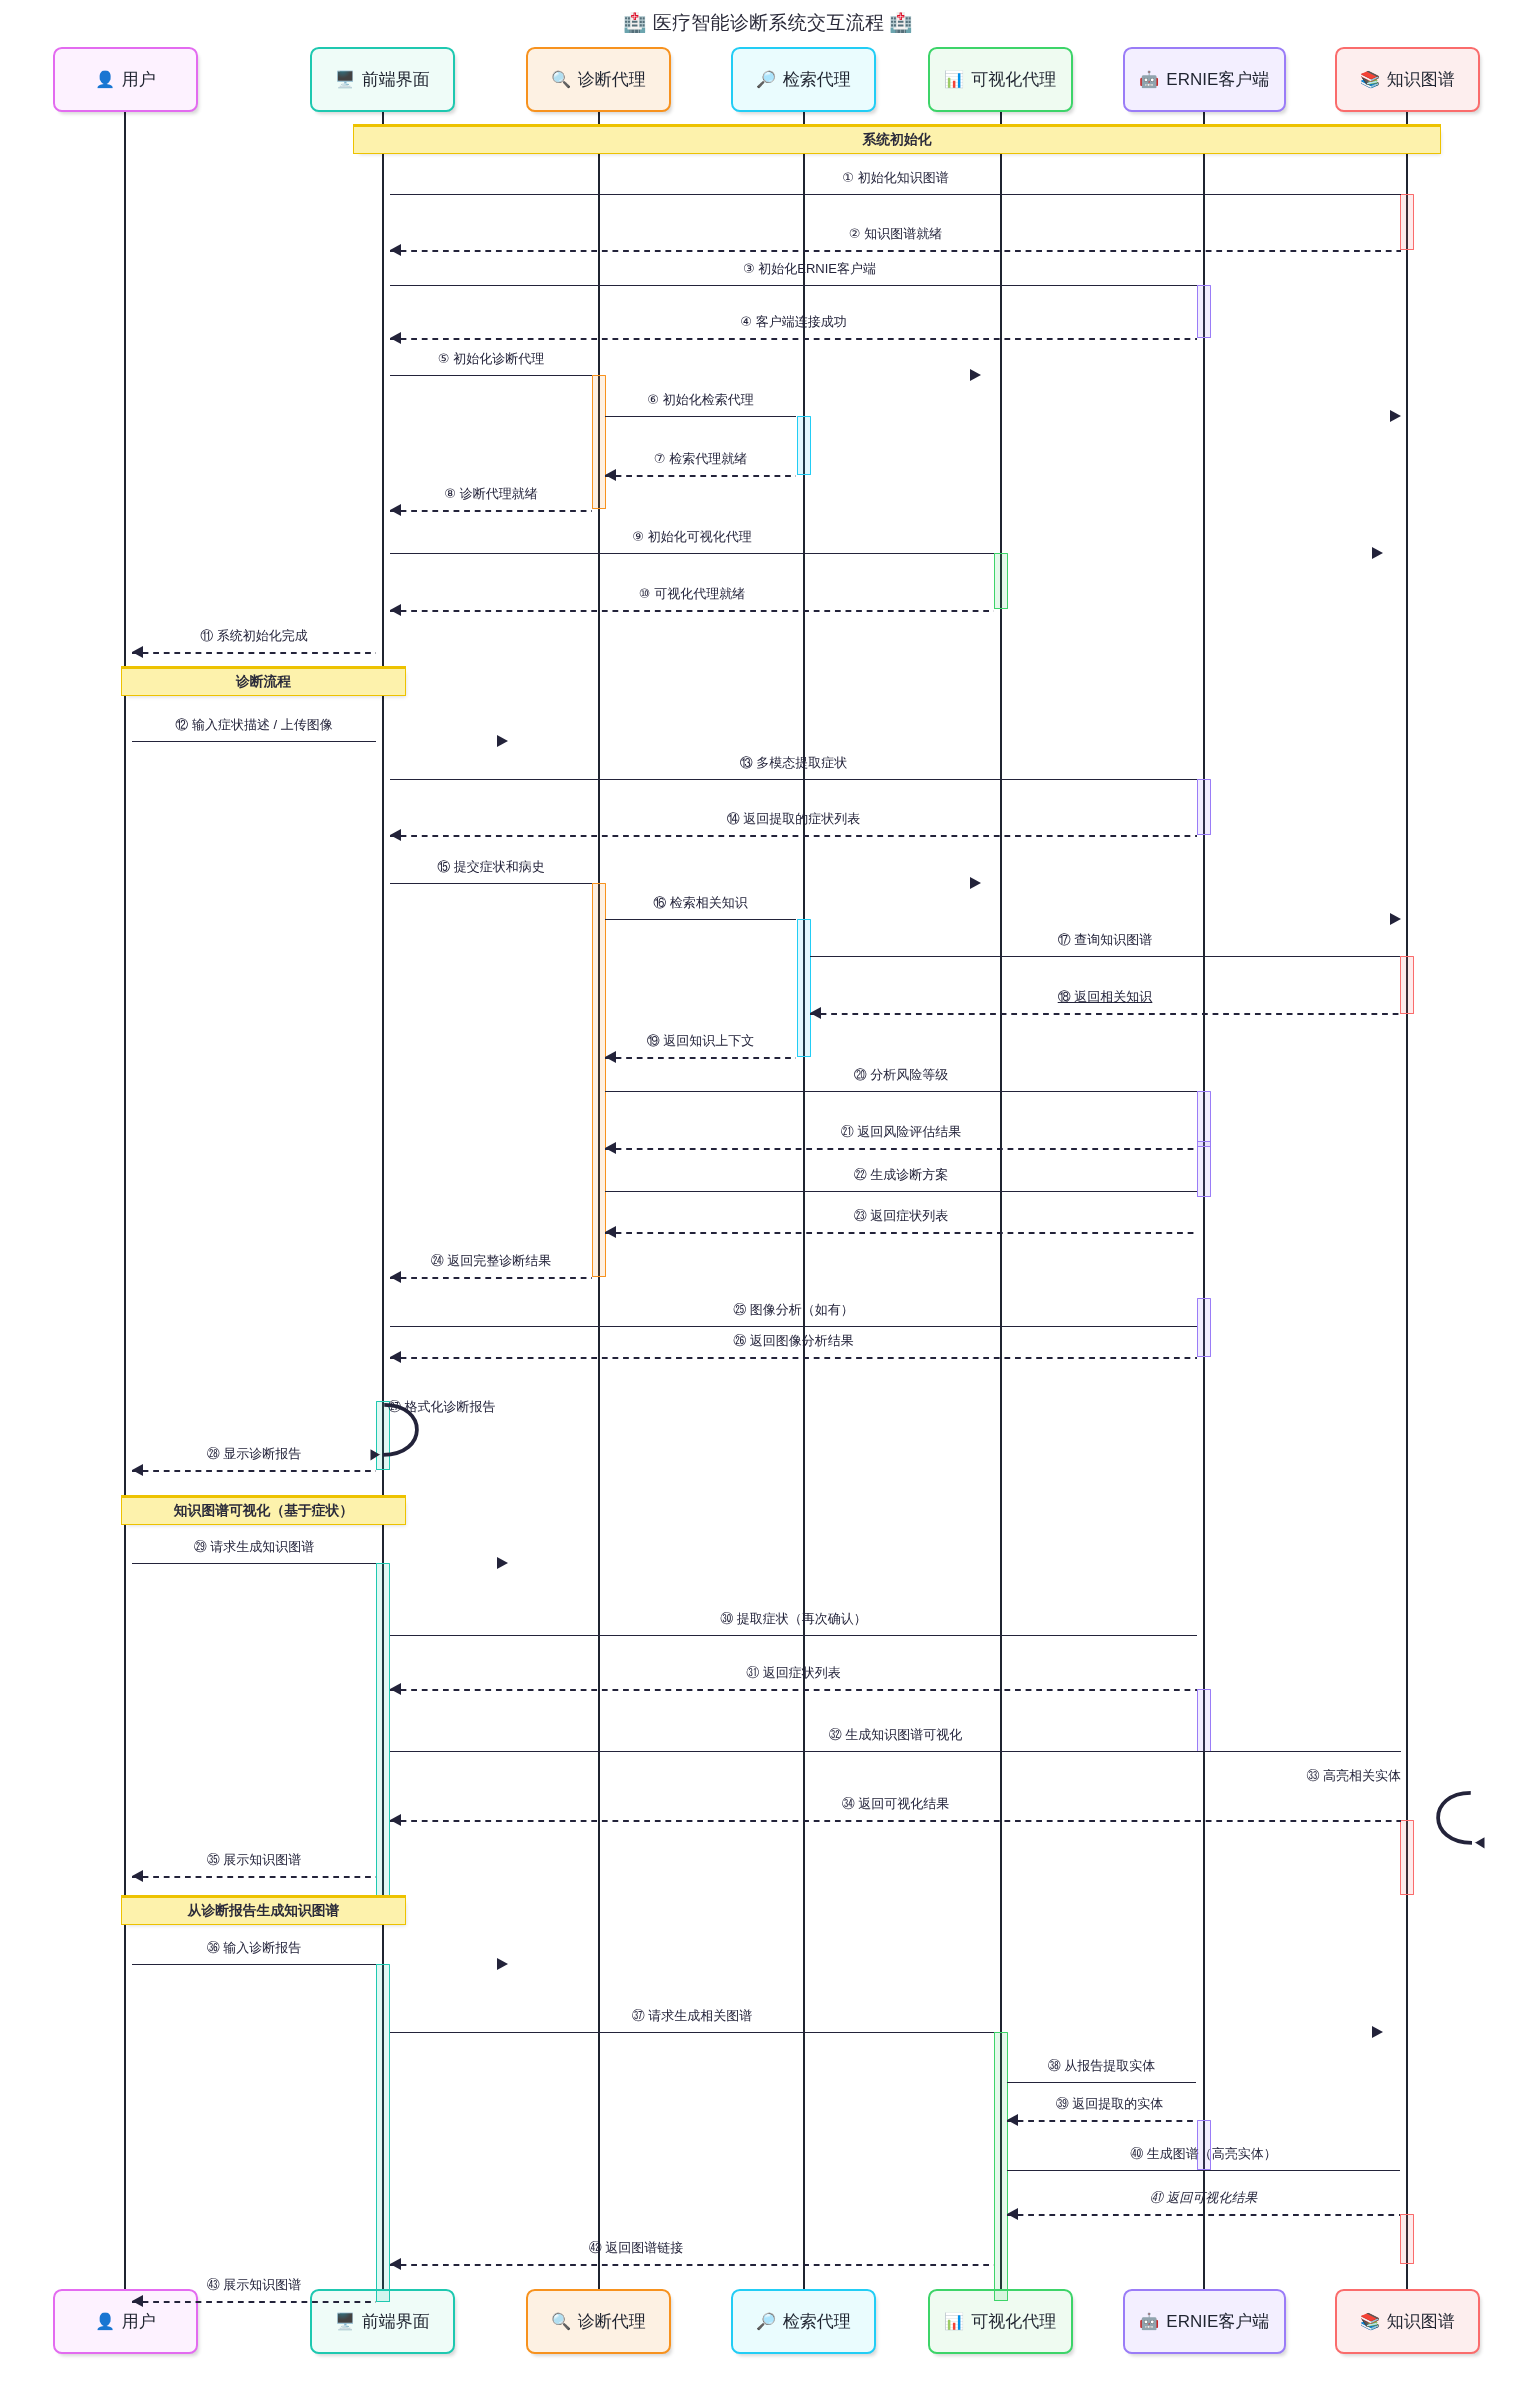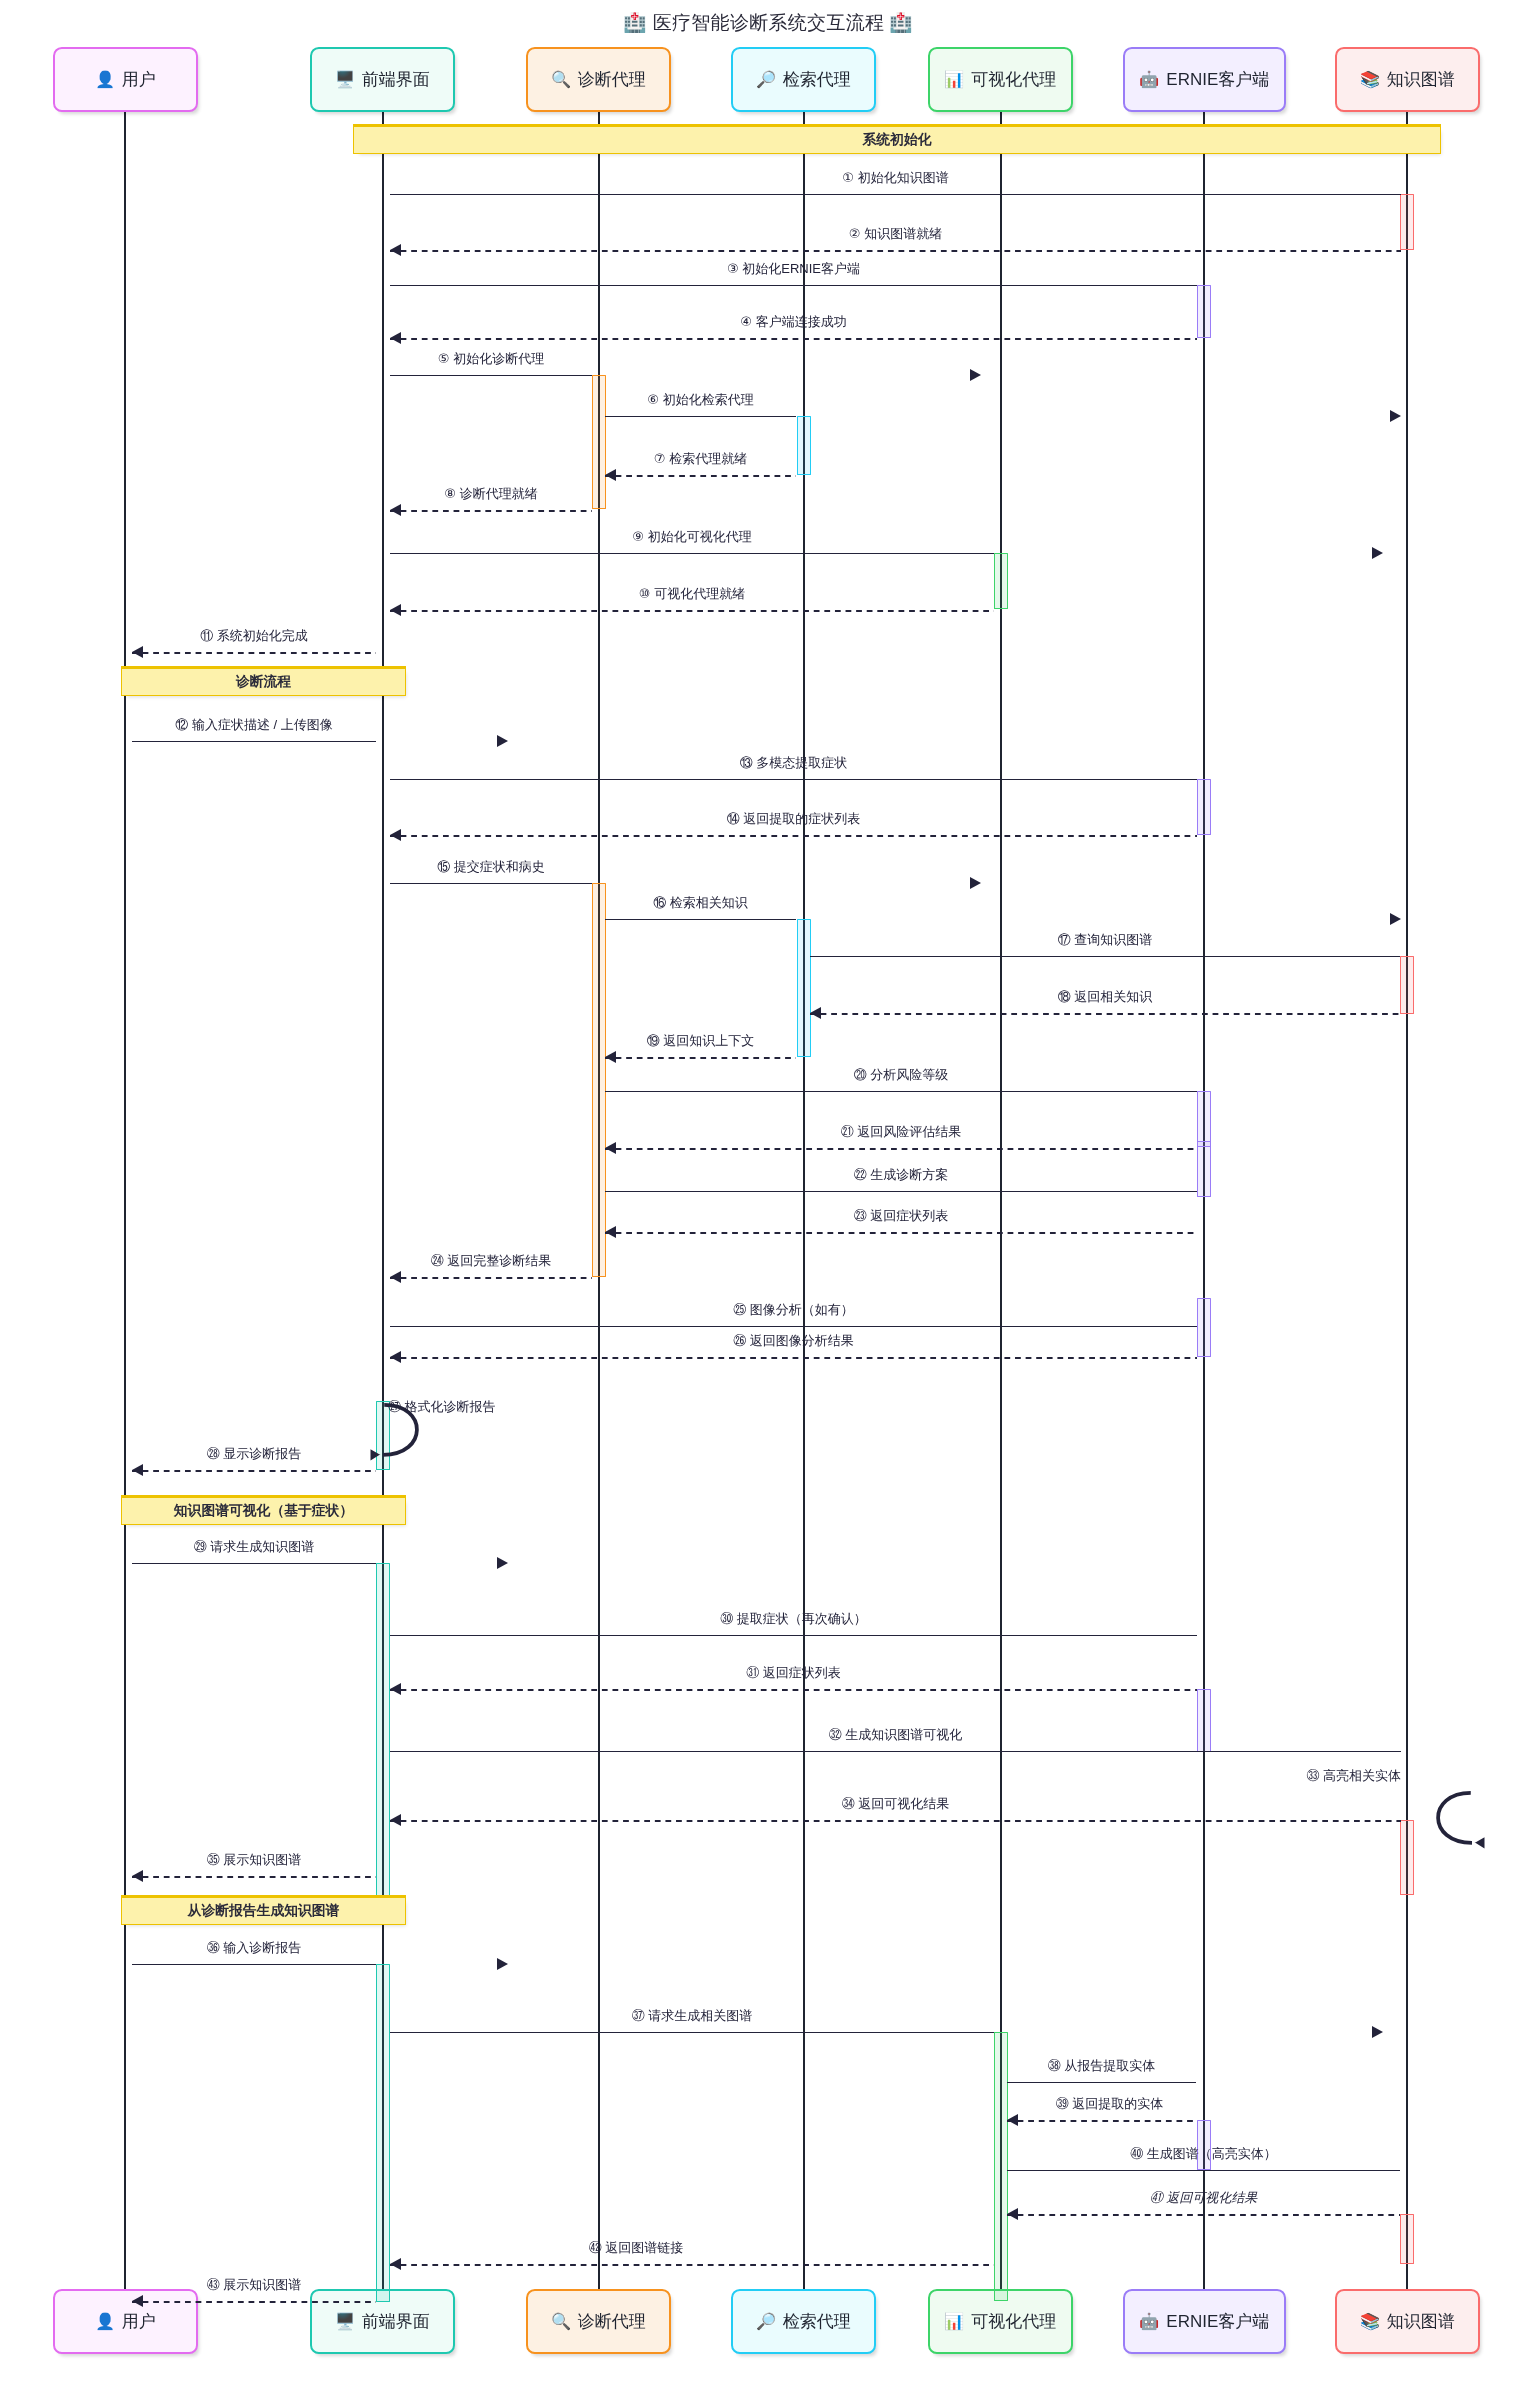--- a/index.html
+++ b/index.html
@@ -222,21 +222,21 @@
         <div class="mline" style="width: 1011px;"></div>
         <div class="mlabel" style="left: 0px; width: 1011px;">① 初始化知识图谱</div>
       </div>
       <div class="msg" style="left: 390px; top: 250px; width: 1011px;">
         <div class="mline dashed" style="width: 1011px;"></div>
         <div class="arrow left" style="left: 0px;"></div>
         <div class="mlabel" style="left: 0px; width: 1011px;">② 知识图谱就绪</div>
       </div>
       <div class="msg" style="left: 390px; top: 285px; width: 807px;">
         <div class="mline" style="width: 807px;"></div>
-        <div class="mlabel" style="left: 0px; width: 807px;">③ 初始化ERNIE客户端</div>
+        <div class="mlabel" style="left: 16px; width: 807px;">③ 初始化ERNIE客户端</div>
       </div>
       <div class="msg" style="left: 390px; top: 338px; width: 807px;">
         <div class="mline dashed" style="width: 807px;"></div>
         <div class="arrow left" style="left: 0px;"></div>
         <div class="mlabel" style="left: 0px; width: 807px;">④ 客户端连接成功</div>
       </div>
       <div class="msg" style="left: 390px; top: 375px; width: 202px;">
         <div class="mline" style="width: 202px;"></div>
         <div class="arrow right" style="left: 580px;"></div>
         <div class="mlabel" style="left: 0px; width: 202px;">⑤ 初始化诊断代理</div>
@@ -295,21 +295,21 @@
         <div class="arrow right" style="left: 785px;"></div>
         <div class="mlabel" style="left: 0px; width: 191px;">⑯ 检索相关知识</div>
       </div>
       <div class="msg" style="left: 810px; top: 956px; width: 590px;">
         <div class="mline" style="width: 590px;"></div>
         <div class="mlabel" style="left: 0px; width: 590px;">⑰ 查询知识图谱</div>
       </div>
       <div class="msg" style="left: 810px; top: 1013px; width: 590px;">
         <div class="mline dashed" style="width: 590px;"></div>
         <div class="arrow left" style="left: 0px;"></div>
-        <div class="mlabel" style="left: 0px; width: 590px;">⑱ 返回相关知识</div>
+        <div class="mlabel" style="left: 0px; width: 590px; text-decoration: underline;">⑱ 返回相关知识</div>
       </div>
       <div class="msg" style="left: 605px; top: 1057px; width: 191px;">
         <div class="mline dashed" style="width: 191px;"></div>
         <div class="arrow left" style="left: 0px;"></div>
         <div class="mlabel" style="left: 0px; width: 191px;">⑲ 返回知识上下文</div>
       </div>
       <div class="msg" style="left: 605px; top: 1091px; width: 592px;">
         <div class="mline" style="width: 592px;"></div>
         <div class="mlabel" style="left: 0px; width: 592px;">⑳ 分析风险等级</div>
       </div>

